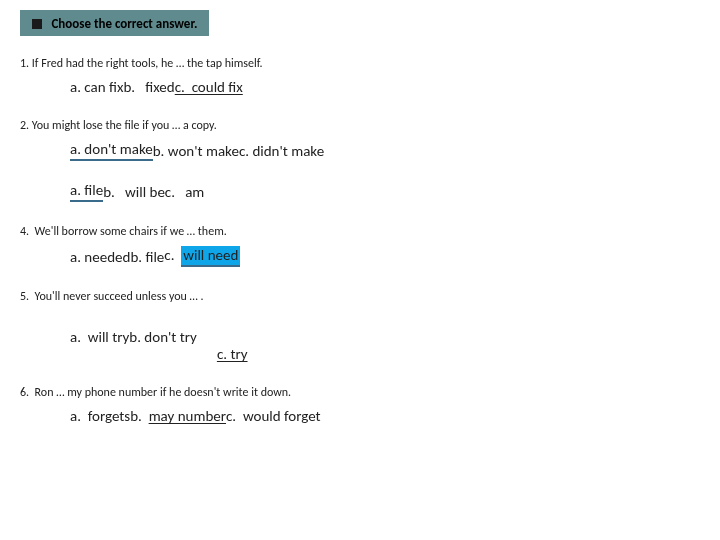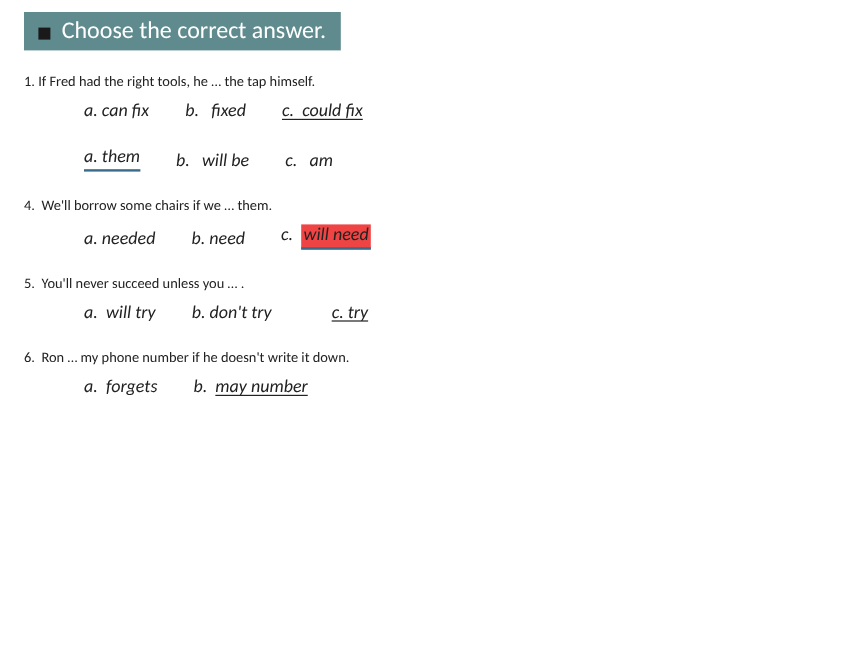--- a/index.html
+++ b/index.html
@@ -14,59 +14,57 @@
     }
 
     .header-bar {
       background-color: #5f8b8e;
       display: inline-block;
       padding: 4px 12px;
       margin-bottom: 18px;
     }
 
     .header-bar span {
-      color: #ffffff;
-      font-weight: normal;
-      font-size: 20px;
+      color: #000000;
+      font-weight: bold;
+      font-size: 13px;
     }
 
     .question-block {
       margin-bottom: 18px;
     }
 
     .question-text {
       font-size: 12px;
       margin-bottom: 6px;
       line-height: 1.5;
     }
 
     .answers {
       display: flex;
       flex-direction: row;
-      align-items: flex-end;
+      align-items: center;
       padding-left: 50px;
-      gap: 30px;
       flex-wrap: wrap;
-      font-style: italic;
     }
 
     .answer-option {
       font-size: 15px;
       white-space: nowrap;
       position: relative;
       padding-bottom: 2px;
     }
 
     .underline {
       text-decoration: underline;
       text-underline-offset: 2px;
     }
 
     .answer-highlighted {
-      background-color: #ef4444;
+      background-color: #0ea5e9;
       padding: 0 2px;
     }
 
     .answer-box {
       border-bottom: 2px solid #3a6b8a;
       padding-bottom: 1px;
       display: inline-block;
     }
   </style>
 </head>
@@ -83,50 +81,59 @@
 
   <div class="question-block">
     <div class="question-text">1. If Fred had the right tools, he … the tap himself.</div>
     <div class="answers">
       <span class="answer-option">a. can fix</span>
       <span class="answer-option">b.&nbsp;&nbsp; fixed</span>
       <span class="answer-option underline">c.&nbsp; could fix</span>
     </div>
   </div>
 
+  <div class="question-block">
+    <div class="question-text">2. You might lose the file if you … a copy.</div>
+    <div class="answers">
+      <span class="answer-option"><span class="answer-box">a. don't make</span></span>
+      <span class="answer-option">b. won't make</span>
+      <span class="answer-option">c. didn't make</span>
+    </div>
+  </div>
 
   <div class="question-block">
     <div class="answers">
-      <span class="answer-option"><span class="answer-box">a. them</span></span>
+      <span class="answer-option"><span class="answer-box">a. file</span></span>
       <span class="answer-option">b.&nbsp;&nbsp; will be</span>
       <span class="answer-option">c.&nbsp;&nbsp; am</span>
     </div>
   </div>
 
   <div class="question-block">
     <div class="question-text">4.&nbsp; We'll borrow some chairs if we … them.</div>
     <div class="answers">
       <span class="answer-option">a. needed</span>
-      <span class="answer-option">b. need</span>
+      <span class="answer-option">b. file</span>
       <span class="answer-option">c.&nbsp; <span class="answer-box answer-highlighted">will need</span></span>
     </div>
   </div>
 
   <div class="question-block">
     <div class="question-text">5.&nbsp; You'll never succeed unless you … .</div>
     <div class="answers">
       <span class="answer-option">a.&nbsp; will try</span>
       <span class="answer-option">b. don't try</span>
-      <span class="answer-option" style="margin-left:20px;"><span class="underline">c. try</span></span>
+      <span class="answer-option" style="margin-left:20px;margin-top:34px;"><span class="underline">c. try</span></span>
     </div>
   </div>
 
   <div class="question-block">
     <div class="question-text">6.&nbsp; Ron … my phone number if he doesn't write it down.</div>
     <div class="answers">
       <span class="answer-option">a.&nbsp; forgets</span>
       <span class="answer-option">b.&nbsp; <span class="underline">may number</span></span>
+      <span class="answer-option">c.&nbsp; would forget</span>
     </div>
   </div>
 </div>
 
 
 
 
 </body></html>

